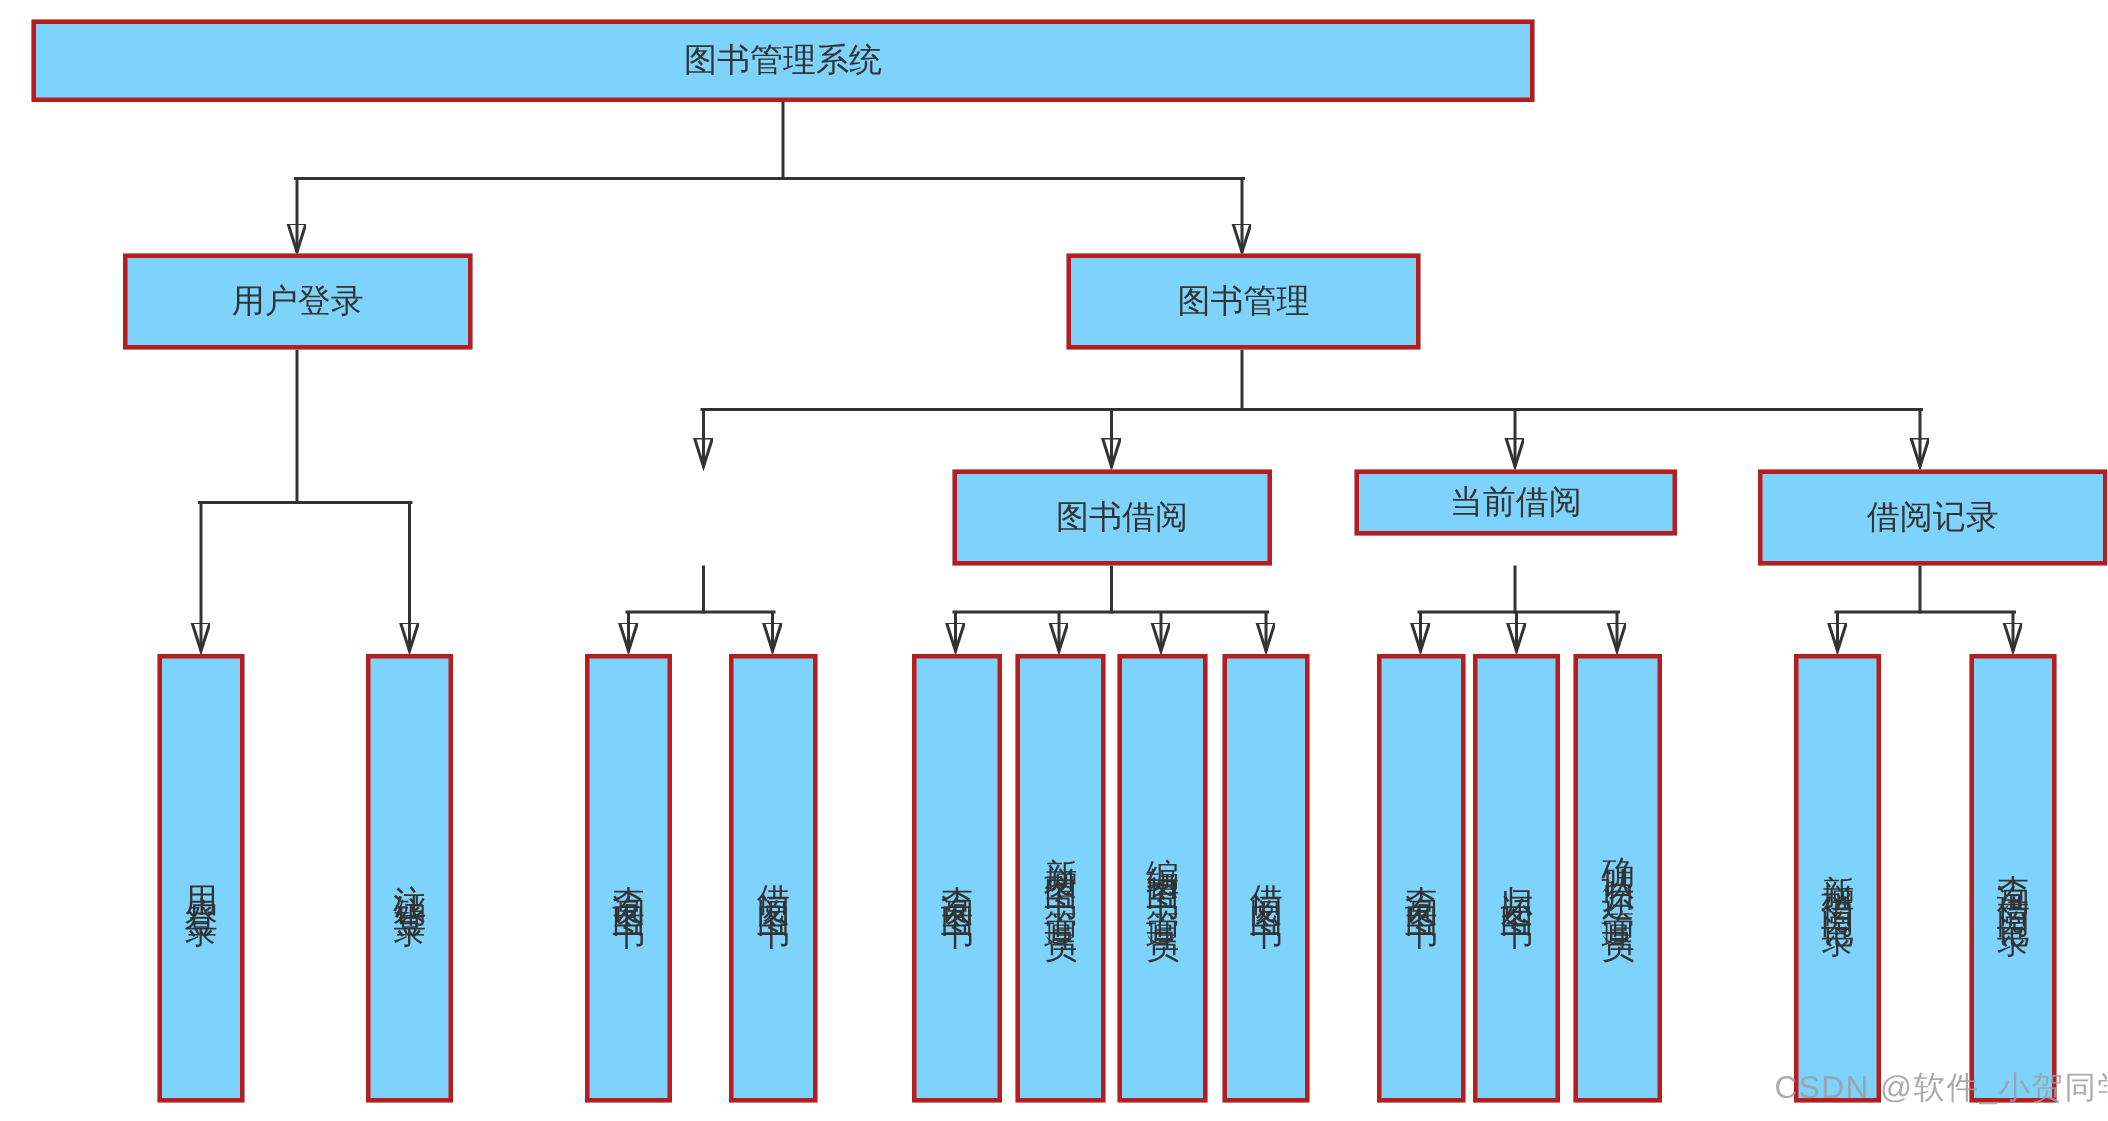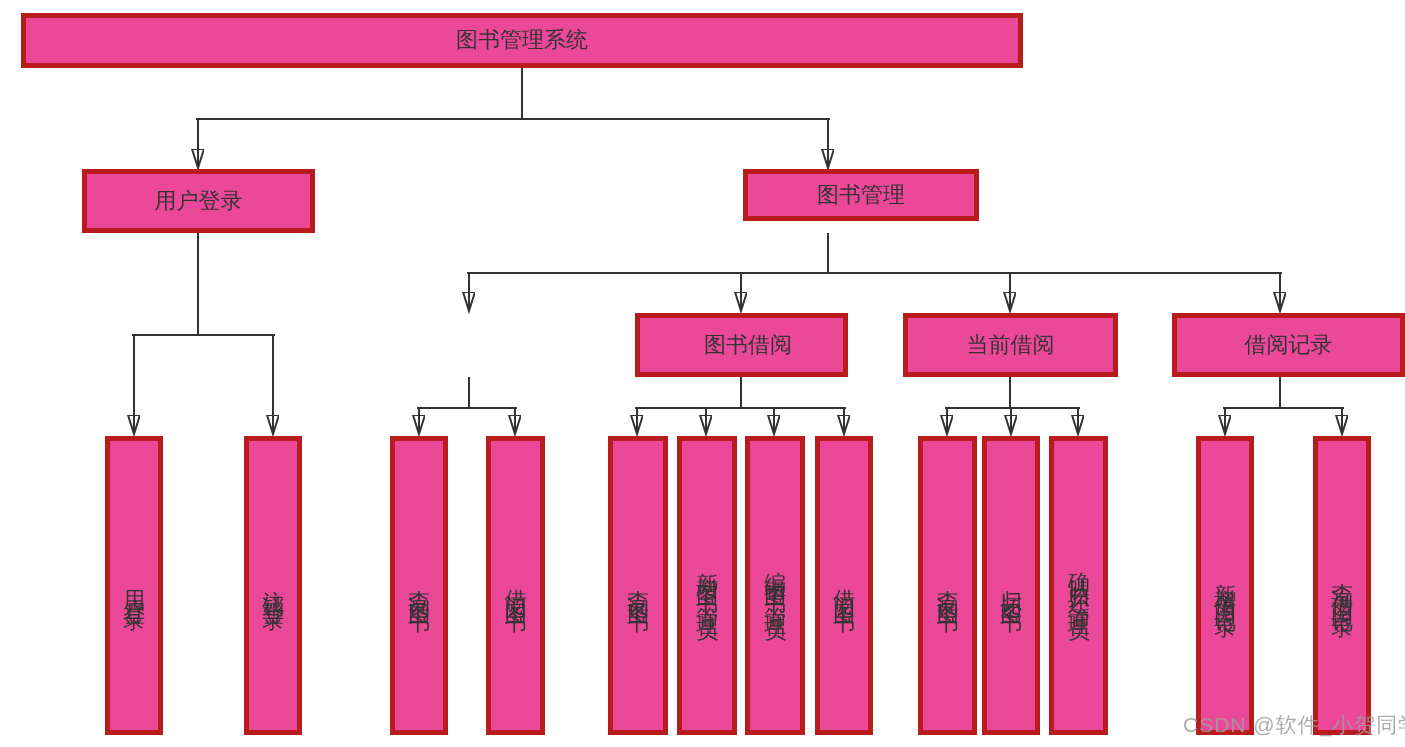--- a/index.html
+++ b/index.html
@@ -8,22 +8,22 @@
     width:1405px;height:747px;
     background:#ffffff;
     font-family:"Liberation Sans", sans-serif;
     overflow:hidden;
   }
   .wires{position:absolute;left:0;top:0;width:1405px;height:747px;}
   .wires path, .wires line{stroke:#333333;stroke-width:2;fill:none;}
   .node{
     position:absolute;
     box-sizing:border-box;
-    border:5px solid #b91c1c;
-    background:#ec4899;
+    border:3px solid #b91c1c;
+    background:#7dd3fc;
     display:flex;align-items:center;justify-content:center;
     color:#333333;
     font-size:22px;
     line-height:1.2;
     white-space:nowrap;
   }
   .v-node{
     writing-mode:vertical-rl;
     text-orientation:mixed;
     letter-spacing:7px;
@@ -103,24 +103,24 @@
       <line x1="1280" y1="377" x2="1280" y2="409"></line>
       <line x1="1224" y1="408" x2="1343" y2="408" stroke-linecap="square"></line>
       <line x1="1225" y1="408" x2="1225" y2="434" marker-end="url(#arrow)"></line>
       <line x1="1342" y1="408" x2="1342" y2="434" marker-end="url(#arrow)"></line>
     </g>
   </svg>
 
   <div class="node" style="left:21px;top:13px;width:1002px;height:55px;">图书管理系统</div>
 
   <div class="node" style="left:82px;top:169px;width:233px;height:64px;">用户登录</div>
-  <div class="node" style="left:711px;top:169px;width:236px;height:52px;margin-left:32px;">图书管理</div>
+  <div class="node" style="left:711px;top:169px;width:236px;height:64px;">图书管理</div>
 
   <div class="node" style="left:635px;top:313px;width:213px;height:64px;padding-left:13px;">图书借阅</div>
-  <div class="node" style="left:903px;top:313px;width:215px;height:64px;">当前借阅</div>
+  <div class="node" style="left:903px;top:313px;width:215px;height:44px;">当前借阅</div>
   <div class="node" style="left:1172px;top:313px;width:233px;height:64px;">借阅记录</div>
 
   <div class="node v-node" style="left:105px;top:436px;width:58px;height:299px;">用户登录</div>
   <div class="node v-node" style="left:244px;top:436px;width:58px;height:299px;">注销登录</div>
 
   <div class="node v-node" style="left:390px;top:436px;width:58px;height:299px;">查询图书</div>
   <div class="node v-node" style="left:486px;top:436px;width:59px;height:299px;">借阅图书</div>
 
   <div class="node v-node" style="left:608px;top:436px;width:60px;height:299px;">查询图书</div>
   <div class="node v-node" style="left:677px;top:436px;width:60px;height:299px;">新增图书（管理员）</div>

